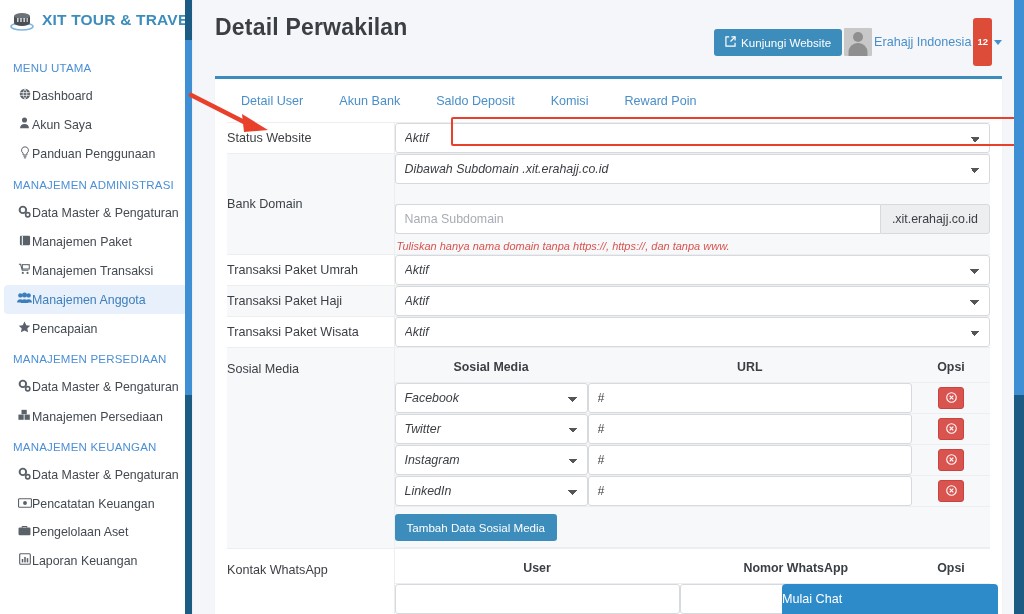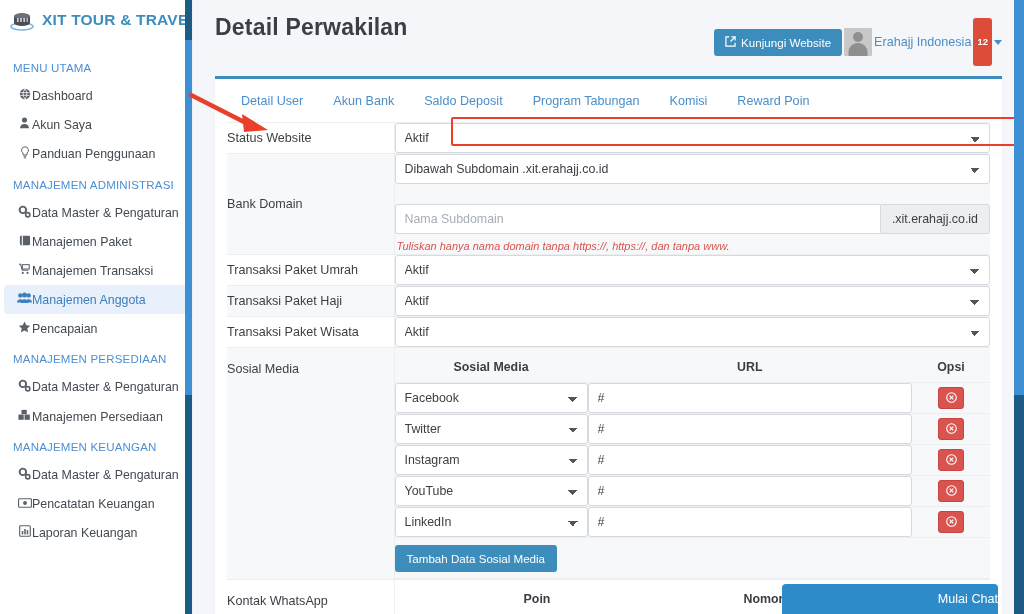--- a/index.html
+++ b/index.html
@@ -94,21 +94,21 @@
   }
 
   
   .card {
     margin: 0 22px 0 22px; background: #fff;
     border-top: 3px solid #3c8dbc; border-radius: 0 0 3px 3px;
     box-shadow: 0 1px 1px rgba(0,0,0,.08);
     height: 560px; overflow: hidden;
   }
   .tabs {
-    display: flex; align-items: center; gap: 2px;
+    display: flex; align-items: center; gap: 8px;
     padding: 9px 12px 8px 12px;
   }
   .tab {
     color: #4a8ec9; font-size: 12.6px; padding: 6px 14px;
     white-space: nowrap; cursor: pointer;
   }
   .tab .cr {
     display: inline-block; margin-left: 4px;
     width: 0; height: 0; border-left: 4px solid transparent;
     border-right: 4px solid transparent; border-top: 4.5px solid #4a8ec9;
@@ -134,20 +134,21 @@
     padding: 0 9px; font-family: "Liberation Sans", sans-serif;
     appearance: none; -webkit-appearance: none; outline: none;
   }
   .select {
     background-image:
       linear-gradient(45deg, transparent 50%, #555 50%),
       linear-gradient(135deg, #555 50%, transparent 50%);
     background-position: calc(100% - 14px) 13px, calc(100% - 9px) 13px;
     background-size: 5px 5px, 5px 5px;
     background-repeat: no-repeat;
+    font-style: italic;
   }
   .textin::placeholder { color: #a6adb4; }
 
   .input-group { display: flex; }
   .input-group .textin { border-radius: 3px 0 0 3px; border-right: none; }
   .igaddon {
     background: #eceef0; border: 1px solid #d6dade; border-radius: 0 3px 3px 0;
     font-size: 12.4px; color: #3b3f44; display: flex; align-items: center;
     padding: 0 11px; white-space: nowrap;
   }
@@ -198,21 +199,21 @@
   }
   .pg-thumb {
     position: absolute; right: 0; top: 0; width: 10px; height: 395px;
     background: #3e8fd4; z-index: 41;
   }
 
   
   .chat-widget {
     position: absolute; right: 26px; bottom: 0; width: 216px; height: 30px;
     background: #2e8bc9; color: #fff; border-radius: 4px 4px 0 0;
-    display: flex; align-items: center; justify-content: flex-end;
+    display: flex; align-items: center; justify-content: flex-start;
     font-size: 12.6px; z-index: 50; cursor: pointer;
   }
 </style>
 </head>
 <body>
 
 <div id="app">
 
   <aside class="sidebar">
     <div class="brand">
@@ -347,20 +348,29 @@
         <span>Data Master &amp; Pengaturan</span>
       </div>
       <div class="menu-item">
         <span class="mi-icon">
           <svg width="14" height="10" viewBox="0 0 16 11">
               <rect x="0.6" y="0.6" width="14.8" height="9.8" rx="1" fill="none" stroke="#5a6169" stroke-width="1.3"></rect>
               <circle cx="8" cy="5.5" r="2.2" fill="#5a6169"></circle>
             </svg>
         </span>
         <span>Pencatatan Keuangan</span>
+      </div>
+      <div class="menu-item">
+        <span class="mi-icon">
+          <svg width="13" height="11" viewBox="0 0 15 12">
+              <rect x="0.6" y="2.6" width="13.8" height="8.8" rx="1.4" fill="#5a6169"></rect>
+              <path d="M5 2.6V1.4h5v1.2" stroke="#5a6169" stroke-width="1.3" fill="none"></path>
+            </svg>
+        </span>
+        <span>Pengelolaan Aset</span>
       </div>
       <div class="menu-item">
         <span class="mi-icon">
           <svg width="12" height="12" viewBox="0 0 14 14">
               <rect x="0.8" y="0.8" width="12.4" height="12.4" rx="1.2" fill="none" stroke="#5a6169" stroke-width="1.3"></rect>
               <rect x="3.2" y="7" width="1.8" height="4" fill="#5a6169"></rect>
               <rect x="6.1" y="4.6" width="1.8" height="6.4" fill="#5a6169"></rect>
               <rect x="9" y="6" width="1.8" height="5" fill="#5a6169"></rect>
             </svg>
         </span>
@@ -394,21 +404,20 @@
         <span class="caret-dn"></span>
       </div>
     </div>
 
     <div class="card">
 
       <div class="tabs">
         <div class="tab"><span>Detail User</span></div>
         <div class="tab"><span>Akun Bank</span></div>
         <div class="tab"><span>Saldo Deposit</span></div>
-        <div class="tab"><span>Program Tabungan</span></div>
         <div class="tab"><span>Komisi</span></div>
         <div class="tab"><span>Reward Poin</span></div>
       </div>
 
       <div class="form-wrap">
         <table class="formtbl">
 
           <tbody>
               <tr>
             <td class="row-td-label">Status Website</td>
@@ -506,34 +515,20 @@
                       <span>
                         <svg width="11" height="11" viewBox="0 0 12 12">
                                 <circle cx="6" cy="6" r="5.2" fill="none" stroke="#fff" stroke-width="1.2"></circle>
                                 <path d="M4 4l4 4M8 4l-4 4" stroke="#fff" stroke-width="1.3"></path>
                               </svg>
                       </span>
                     </button>
                   </td>
                 </tr>
                 <tr>
-                  <td><select class="select"><option>YouTube</option></select></td>
-                  <td><input class="textin" type="text" value="#" style=""></td>
-                  <td class="col-opsi">
-                    <button class="btn-del">
-                      <span>
-                        <svg width="11" height="11" viewBox="0 0 12 12">
-                                <circle cx="6" cy="6" r="5.2" fill="none" stroke="#fff" stroke-width="1.2"></circle>
-                                <path d="M4 4l4 4M8 4l-4 4" stroke="#fff" stroke-width="1.3"></path>
-                              </svg>
-                      </span>
-                    </button>
-                  </td>
-                </tr>
-                <tr>
                   <td><select class="select"><option>LinkedIn</option></select></td>
                   <td><input class="textin" type="text" value="#" style=""></td>
                   <td class="col-opsi">
                     <button class="btn-del">
                       <span>
                         <svg width="11" height="11" viewBox="0 0 12 12">
                                 <circle cx="6" cy="6" r="5.2" fill="none" stroke="#fff" stroke-width="1.2"></circle>
                                 <path d="M4 4l4 4M8 4l-4 4" stroke="#fff" stroke-width="1.3"></path>
                               </svg>
                       </span>
@@ -549,21 +544,21 @@
                   </table>
             </td>
           </tr>
 
           <tr>
             <td class="row-td-label" style="vertical-align:top;padding-top:14px">Kontak WhatsApp</td>
             <td class="row-td-field sm-cellpad" style="padding-top:6px">
               <table class="subtbl">
                 <tbody>
                       <tr>
-                  <th class="col-sm" style="width:285px">Poin</th>
+                  <th class="col-sm" style="width:285px">User</th>
                   <th>Nomor WhatsApp</th>
                   <th class="col-opsi">Opsi</th>
                 </tr>
                 <tr>
                   <td><input class="textin" type="text" style=""></td>
                   <td><input class="textin" type="text" style=""></td>
                   <td class="col-opsi">
                     <button class="btn-del">
                       <span>
                         <svg width="11" height="11" viewBox="0 0 12 12">

